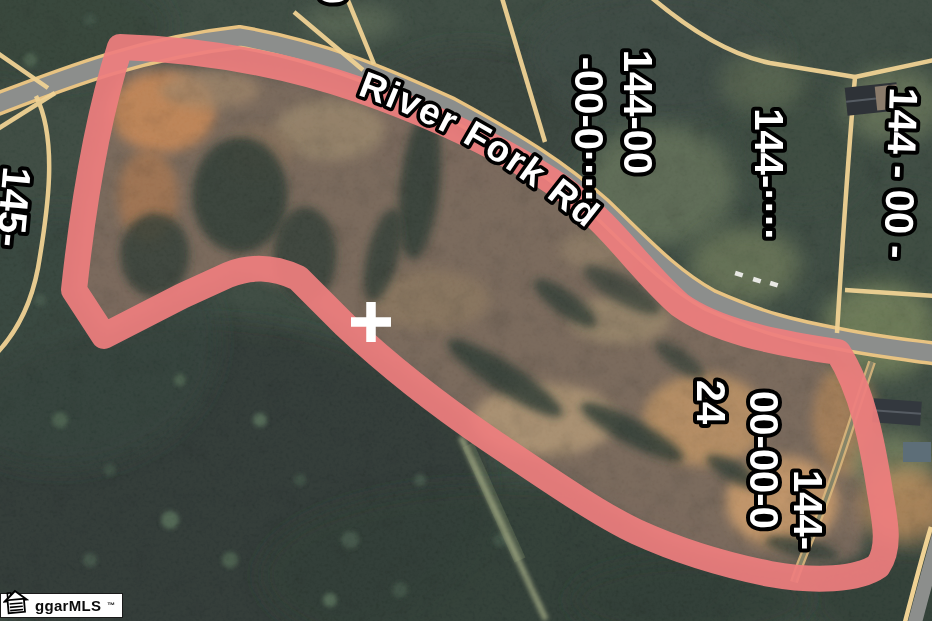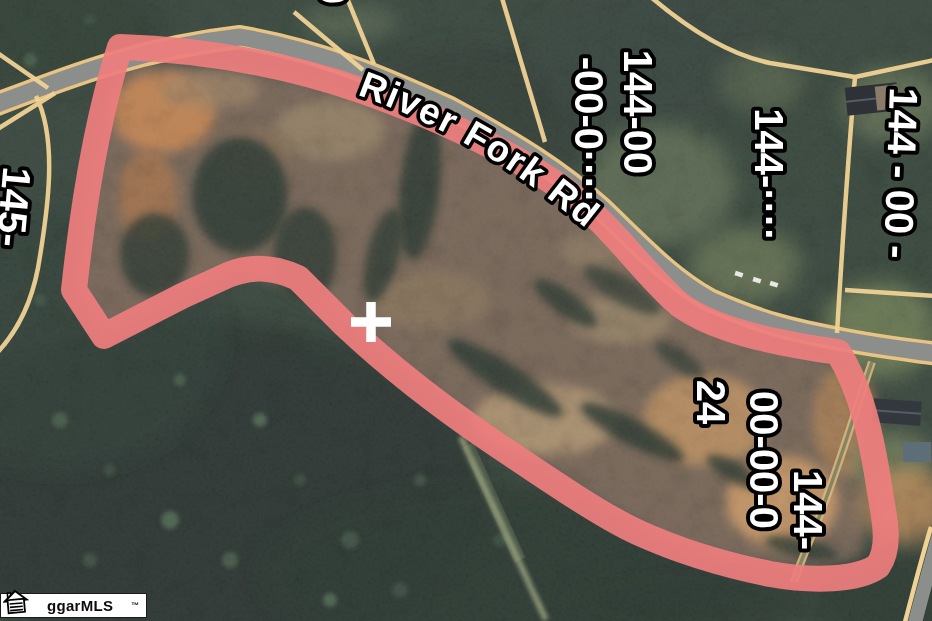--- a/index.html
+++ b/index.html
@@ -17,21 +17,21 @@
   }
   .roadlabel {
     font-family:"Liberation Sans", sans-serif;
     font-weight:700; font-size:37px; letter-spacing:2px;
     fill:#ffffff; stroke:#000000; stroke-width:7px;
     paint-order:stroke; stroke-linejoin:round;
   }
   .wm {
     position:absolute; left:0; bottom:3px; height:25px;
     background:#ffffff; border:1px solid #1a1a1a;
-    display:flex; align-items:center; padding:0 7px 0 2px; gap:18px;
+    display:flex; align-items:center; padding:0 7px 0 2px; gap:6px;
     box-sizing:border-box;
   }
   .wm-icon { margin-top:-9px; }
   .wm-text { font-weight:700; font-size:15px; color:#0b0b0b; letter-spacing:0.3px; line-height:1; }
   .wm-tm   { font-weight:700; font-size:8px; color:#0b0b0b; vertical-align:6px; }
 </style>
 </head>
 <body>
 
 <div class="stage">

